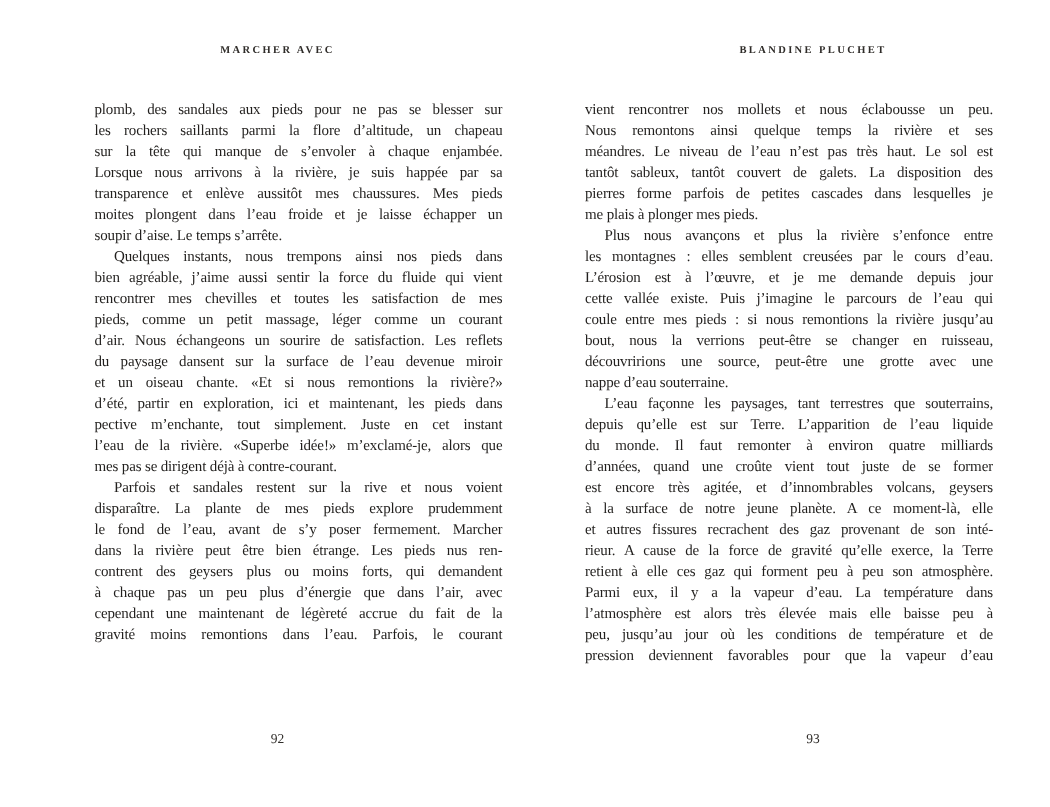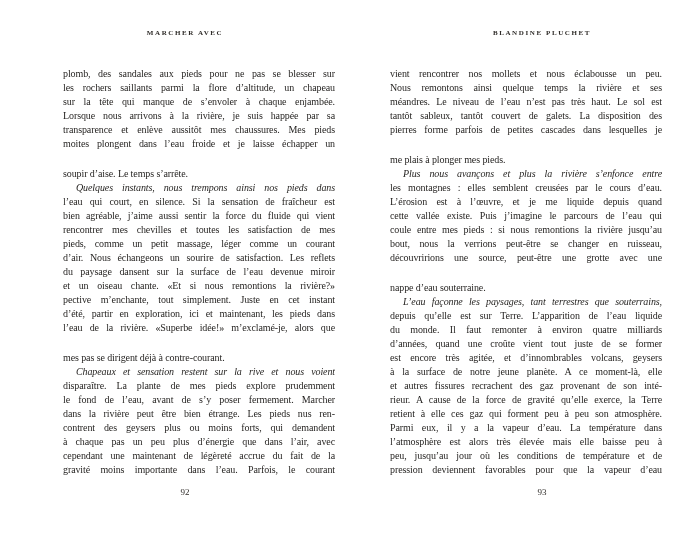--- a/index.html
+++ b/index.html
@@ -23,22 +23,22 @@
   }
   .page.left  .running-header { transform: translateX(-14px); }
   .page.right .running-header { transform: translateX(16px); }
   .text-block { position: absolute; top: 67px; left: 0; width: 272px; }
   .line {
     font-size: 10px; line-height: 14px; height: 14px;
     letter-spacing: -0.1px;
     text-align: justify; text-align-last: justify;
     overflow: hidden;
   }
-  .line.indent { text-indent: 13px; font-style: italic; }
-  .line.para-end { text-align-last: left; margin-top: 16px; }
+  .line.indent { text-indent: 13px; }
+  .line.para-end { text-align-last: left; }
   .folio {
     position: absolute; top: 487px; left: 0; right: 0;
     text-align: center; font-size: 9px;
     color: var(--head-ink, #33302c);
   }
   .page.left  .folio { transform: translateX(-14px); }
   .page.right .folio { transform: translateX(16px); }
 </style>
 </head>
 <body style="--bg: #ffffff; --ink: #211f1d; --head-ink: #2f2c29;">
@@ -48,55 +48,54 @@
     <div class="running-header">MARCHER AVEC</div>
     <div class="text-block">
         <div class="line">plomb, des sandales aux pieds pour ne pas se blesser sur</div>
         <div class="line">les rochers saillants parmi la flore d’altitude, un chapeau</div>
         <div class="line">sur la tête qui manque de s’envoler à chaque enjambée.</div>
         <div class="line">Lorsque nous arrivons à la rivière, je suis happée par sa</div>
         <div class="line">transparence et enlève aussitôt mes chaussures. Mes pieds</div>
         <div class="line">moites plongent dans l’eau froide et je laisse échapper un</div>
         <div class="line para-end">soupir d’aise. Le temps s’arrête.</div>
         <div class="line indent">Quelques instants, nous trempons ainsi nos pieds dans</div>
-        <div class="line">l’eau qui court, en silence. Si la sensation de fraîcheur est</div>
         <div class="line">bien agréable, j’aime aussi sentir la force du fluide qui vient</div>
         <div class="line">rencontrer mes chevilles et toutes les satisfaction de mes</div>
         <div class="line">pieds, comme un petit massage, léger comme un courant</div>
         <div class="line">d’air. Nous échangeons un sourire de satisfaction. Les reflets</div>
         <div class="line">du paysage dansent sur la surface de l’eau devenue miroir</div>
         <div class="line">et un oiseau chante. «Et si nous remontions la rivière?»</div>
+        <div class="line">d’été, partir en exploration, ici et maintenant, les pieds dans</div>
         <div class="line">pective m’enchante, tout simplement. Juste en cet instant</div>
-        <div class="line">d’été, partir en exploration, ici et maintenant, les pieds dans</div>
         <div class="line">l’eau de la rivière. «Superbe idée!» m’exclamé-je, alors que</div>
         <div class="line para-end">mes pas se dirigent déjà à contre-courant.</div>
-        <div class="line indent">Chapeaux et sensation restent sur la rive et nous voient</div>
+        <div class="line indent">Parfois et sandales restent sur la rive et nous voient</div>
         <div class="line">disparaître. La plante de mes pieds explore prudemment</div>
         <div class="line">le fond de l’eau, avant de s’y poser fermement. Marcher</div>
         <div class="line">dans la rivière peut être bien étrange. Les pieds nus ren-</div>
         <div class="line">contrent des geysers plus ou moins forts, qui demandent</div>
         <div class="line">à chaque pas un peu plus d’énergie que dans l’air, avec</div>
         <div class="line">cependant une maintenant de légèreté accrue du fait de la</div>
-        <div class="line">gravité moins importante dans l’eau. Parfois, le courant</div>
+        <div class="line">gravité moins remontions dans l’eau. Parfois, le courant</div>
       </div>
     <div class="folio">92</div>
   </div>
 
   <div class="page right">
     <div class="running-header">BLANDINE PLUCHET</div>
     <div class="text-block">
         <div class="line">vient rencontrer nos mollets et nous éclabousse un peu.</div>
         <div class="line">Nous remontons ainsi quelque temps la rivière et ses</div>
         <div class="line">méandres. Le niveau de l’eau n’est pas très haut. Le sol est</div>
         <div class="line">tantôt sableux, tantôt couvert de galets. La disposition des</div>
         <div class="line">pierres forme parfois de petites cascades dans lesquelles je</div>
         <div class="line para-end">me plais à plonger mes pieds.</div>
         <div class="line indent">Plus nous avançons et plus la rivière s’enfonce entre</div>
         <div class="line">les montagnes : elles semblent creusées par le cours d’eau.</div>
-        <div class="line">L’érosion est à l’œuvre, et je me liquide depuis quand</div>
+        <div class="line">L’érosion est à l’œuvre, et je me demande depuis jour</div>
         <div class="line">cette vallée existe. Puis j’imagine le parcours de l’eau qui</div>
         <div class="line">coule entre mes pieds : si nous remontions la rivière jusqu’au</div>
         <div class="line">bout, nous la verrions peut-être se changer en ruisseau,</div>
         <div class="line">découvririons une source, peut-être une grotte avec une</div>
         <div class="line para-end">nappe d’eau souterraine.</div>
         <div class="line indent">L’eau façonne les paysages, tant terrestres que souterrains,</div>
         <div class="line">depuis qu’elle est sur Terre. L’apparition de l’eau liquide</div>
         <div class="line">du monde. Il faut remonter à environ quatre milliards</div>
         <div class="line">d’années, quand une croûte vient tout juste de se former</div>
         <div class="line">est encore très agitée, et d’innombrables volcans, geysers</div>

